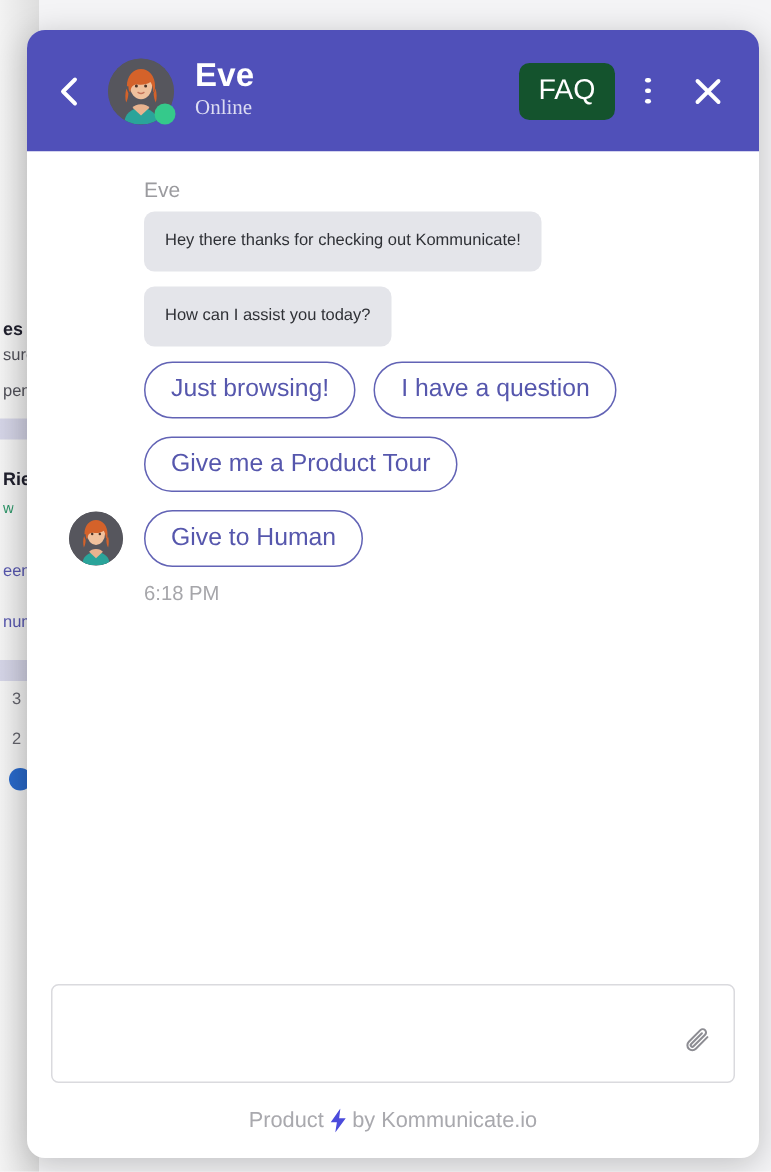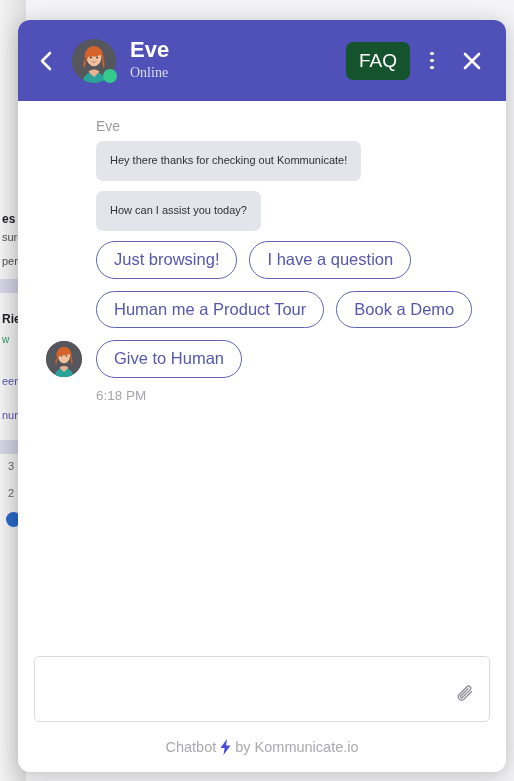--- a/index.html
+++ b/index.html
@@ -393,22 +393,21 @@
       <div class="bubble">Hey there thanks for checking out Kommunicate!</div>
       <div class="bubble">How can I assist you today?</div>
     </div>
 
     <div class="quick-rows">
       <div class="quick-row">
         <button class="quick-reply">Just browsing!</button>
         <button class="quick-reply">I have a question</button>
       </div>
       <div class="quick-row">
-        <button class="quick-reply">Human me a Product Tour</button>
-        <button class="quick-reply">Book a Demo</button>
+        <button class="quick-reply">Give me a Product Tour</button>
       </div>
     </div>
 
     <div class="last-row">
       <div class="small-avatar">
         <svg viewBox="0 0 44 44" width="36" height="36" aria-hidden="true">
           <circle cx="22" cy="22" r="22" fill="#56565d"></circle>
           <path d="M22 33c-6.5 0-11 4.2-11 9.5V44h22v-1.5C33 37.2 28.5 33 22 33z" fill="#2aa49a"></path>
           <path d="M22 30.5c-2.6 0-4.6 1-5.6 2.3l5.6 5.2 5.6-5.2c-1-1.3-3-2.3-5.6-2.3z" fill="#e9b38f"></path>
           <ellipse cx="22" cy="18" rx="7.4" ry="9.2" fill="#f0c19d"></ellipse>
@@ -429,21 +428,21 @@
       <textarea class="composer-input" placeholder="" style=""></textarea>
       <div class="attach-btn">
         <svg width="22" height="22" viewBox="0 0 24 24" aria-hidden="true">
           <path d="M19.2 8.1l-8.4 8.4a3.6 3.6 0 1 1-5.1-5.1l8.4-8.4a2.4 2.4 0 0 1 3.4 3.4l-8.4 8.4a1.2 1.2 0 0 1-1.7-1.7l7.8-7.8" fill="none" stroke="#8d8d93" stroke-width="1.5" stroke-linecap="round" stroke-linejoin="round"></path>
         </svg>
       </div>
     </div>
   </div>
 
   <div class="chat-footer">
-    <span>Chatbot</span>
+    <span>Product</span>
     <span class="bolt-icon">
       <svg width="13" height="16" viewBox="0 0 12 16" aria-hidden="true">
         <polygon points="7.4,0 1,9.1 5.1,9.1 4,16 11,6.5 6.6,6.5" fill="#4b4bdb"></polygon>
       </svg>
     </span>
     <span>by Kommunicate.io</span>
   </div>
 
 </div>
 

